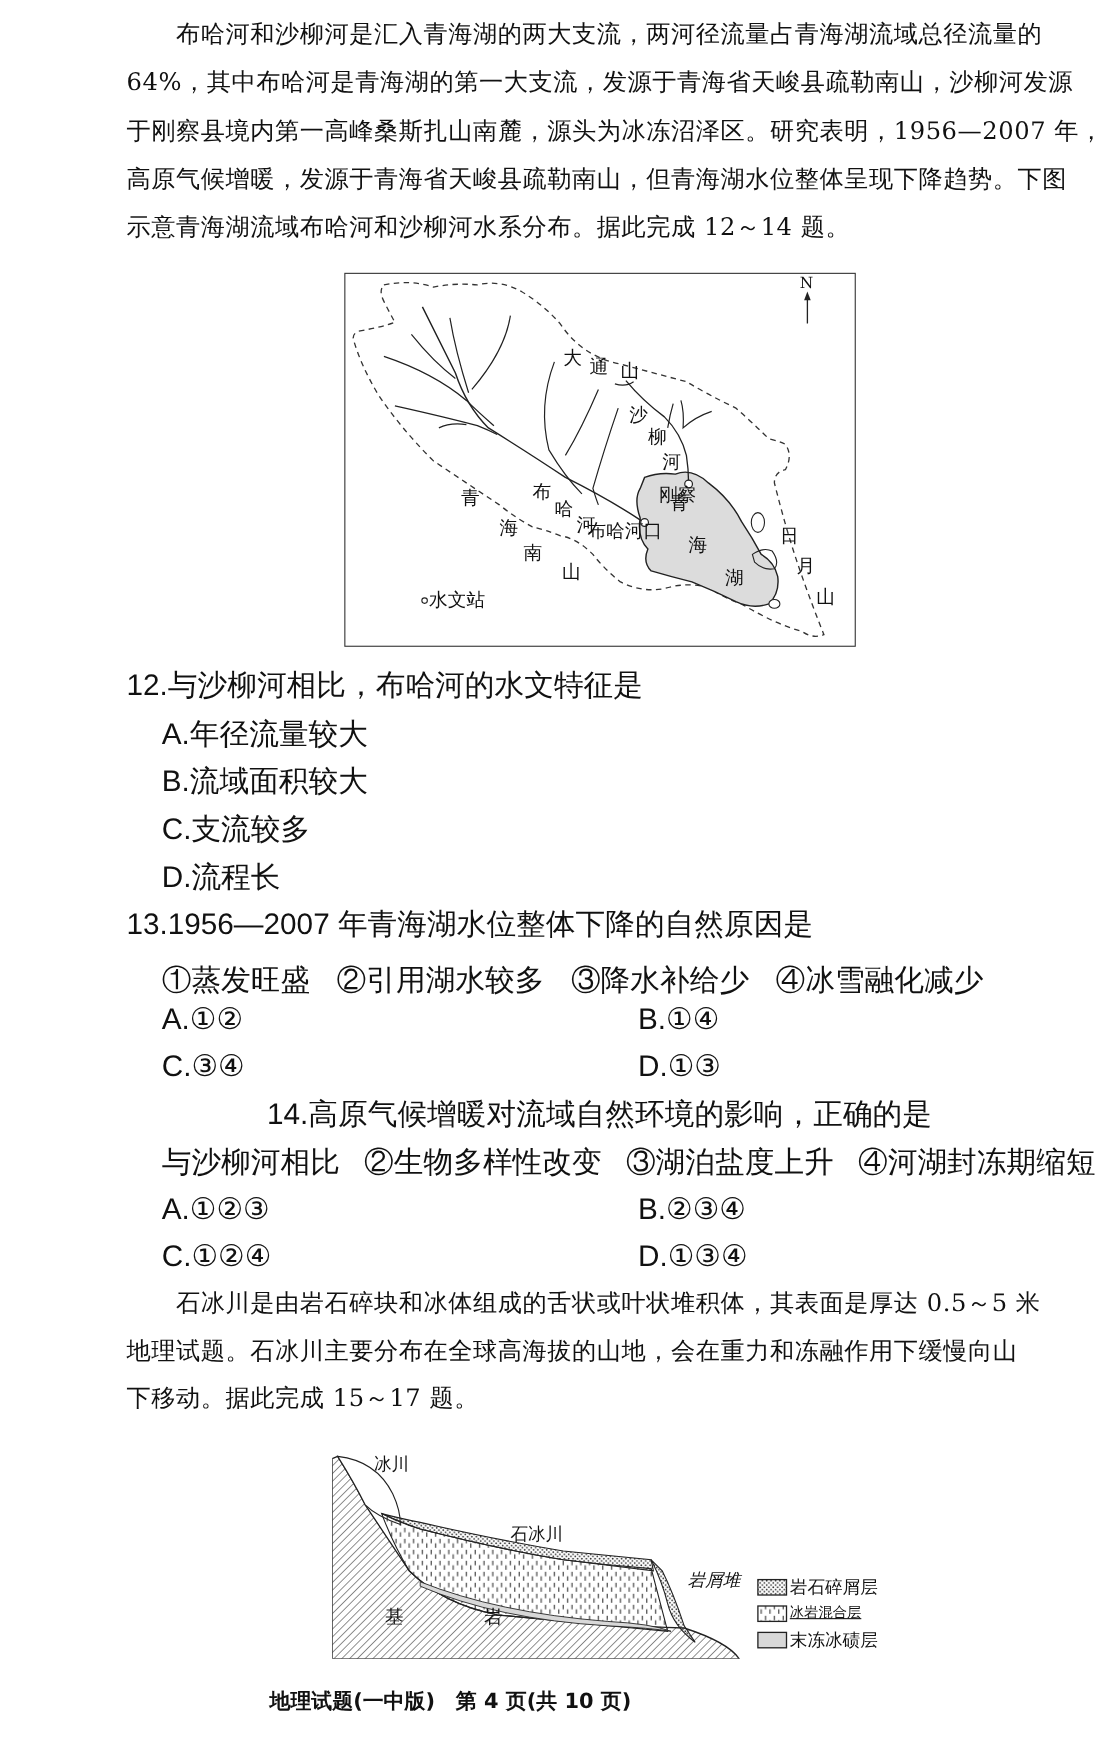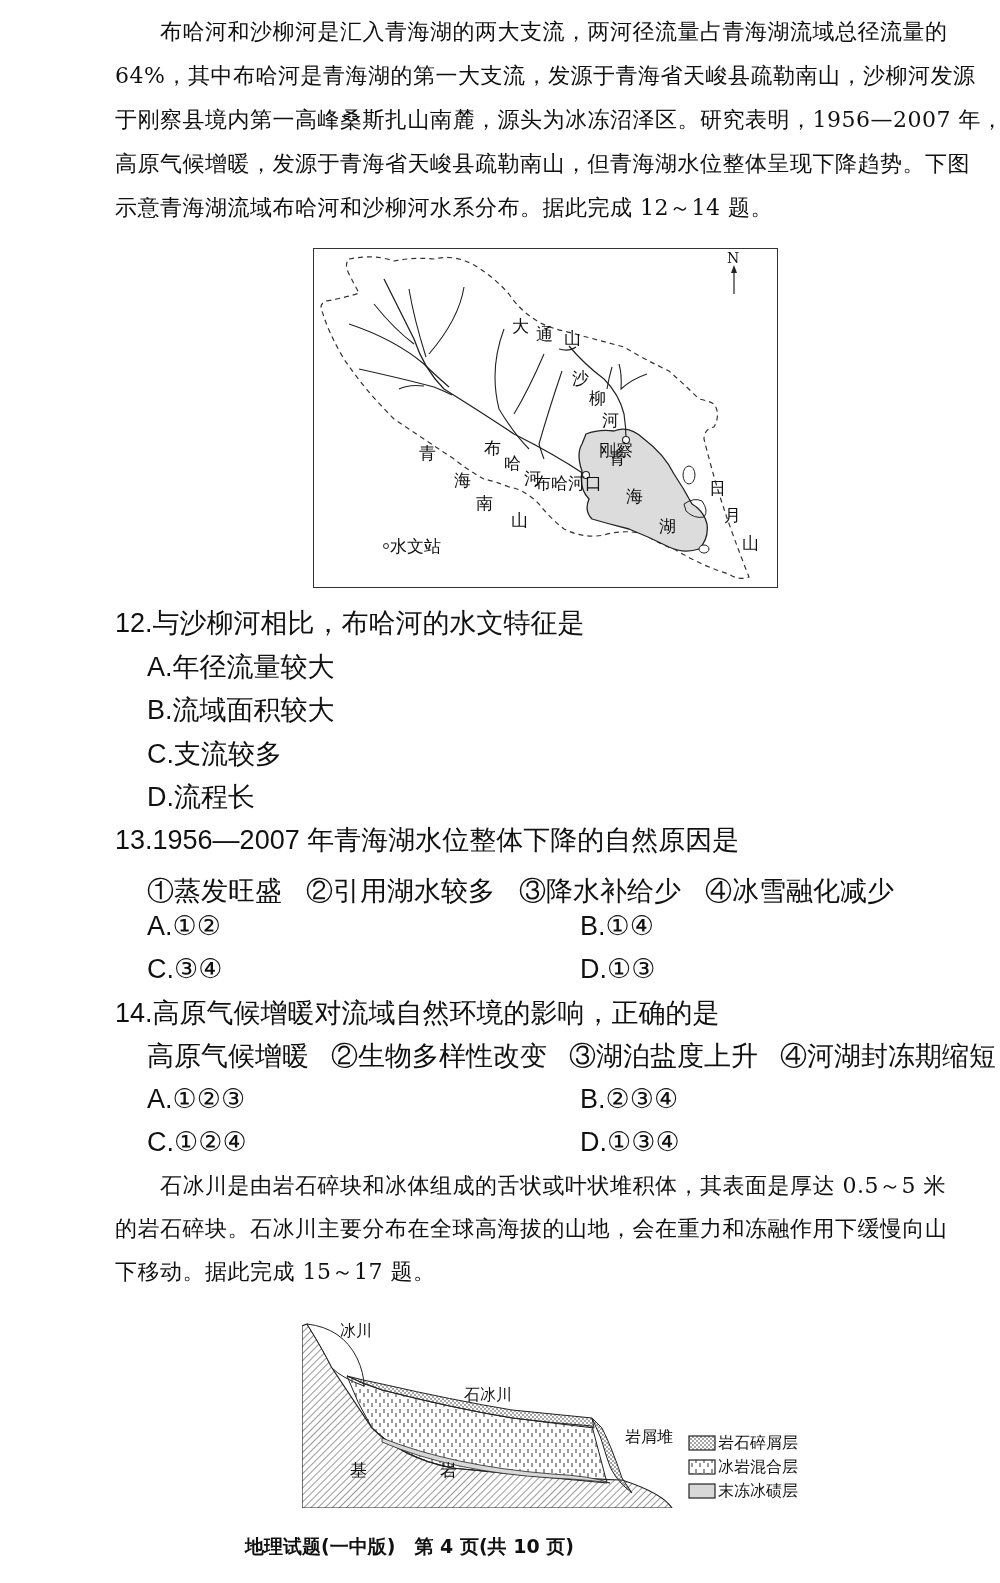--- a/index.html
+++ b/index.html
@@ -124,38 +124,38 @@
     <span>③降水补给少</span>
     <span>④冰雪融化减少</span>
   </div>
   <div class="line opt qtext" style="top:912px; width:300px;"><span>A.</span><span>①②</span></div>
   <div class="line opt2 qtext" style="top:912px; width:300px;"><span>B.</span><span>①④</span></div>
   <div class="line opt qtext" style="top:955px; width:300px;"><span>C.</span><span>③④</span></div>
   <div class="line opt2 qtext" style="top:955px; width:300px;"><span>D.</span><span>①③</span></div>
 </div>
 
 <div>
-  <div class="line para qtext" style="top:999px;">
+  <div class="line para qtext" style="top:999px;text-align:center;">
     <span>14.</span><span>高原气候增暖对流域自然环境的影响，正确的是</span>
   </div>
   <div class="line opt qtext" style="top:1042px; width:800px; display:flex; gap:22px;">
-    <span>高原气候增暖</span>
+    <span>与沙柳河相比</span>
     <span>②生物多样性改变</span>
     <span>③湖泊盐度上升</span>
     <span>④河湖封冻期缩短</span>
   </div>
   <div class="line opt qtext" style="top:1085px; width:300px;"><span>A.</span><span>①②③</span></div>
   <div class="line opt2 qtext" style="top:1085px; width:300px;"><span>B.</span><span>②③④</span></div>
   <div class="line opt qtext" style="top:1128px; width:300px;"><span>C.</span><span>①②④</span></div>
   <div class="line opt2 qtext" style="top:1128px; width:300px;"><span>D.</span><span>①③④</span></div>
 </div>
 
 <div>
   <div class="line indent" style="top:1172px;">石冰川是由岩石碎块和冰体组成的舌状或叶状堆积体，其表面是厚达 0.5～5 米</div>
-  <div class="line para" style="top:1215px;">的岩石碎块。石冰川主要分布在全球高海拔的山地，会在重力和冻融作用下缓慢向山</div>
+  <div class="line para" style="top:1215px;">地理试题。石冰川主要分布在全球高海拔的山地，会在重力和冻融作用下缓慢向山</div>
   <div class="line para" style="top:1258px;">下移动。据此完成 15～17 题。</div>
 </div>
 
 <div class="fig2">
   <svg width="520" height="190" viewBox="0 0 520 190">
     <defs>
       <pattern id="hatch" width="5" height="5" patternUnits="userSpaceOnUse" patternTransform="rotate(45)">
         <line x1="0" y1="0" x2="0" y2="5" stroke="#333" stroke-width="1"></line>
       </pattern>
       <pattern id="dots" width="4" height="4" patternUnits="userSpaceOnUse">
@@ -179,21 +179,21 @@
     <path d="M80,120 Q150,148 250,156 Q290,158 308,165 Q290,162 250,160 Q150,154 80,124 Z" fill="#d8d8d8" stroke="#222" stroke-width="0.8"></path>
 
     <path d="M290,100 Q300,120 305,140 Q310,160 330,175 L320,160 Q310,130 300,110 Z" fill="url(#dots)" stroke="#222" stroke-width="1"></path>
 
     <rect x="387" y="118" width="26" height="14" fill="url(#dots)" stroke="#222" stroke-width="1.2"></rect>
     <rect x="387" y="142" width="26" height="14" fill="url(#icerock)" stroke="#222" stroke-width="1.2"></rect>
     <rect x="387" y="166" width="26" height="14" fill="#d8d8d8" stroke="#222" stroke-width="1.2"></rect>
   </svg>
   <span class="maplabel" style="left:38px; top:4px; font-size:16px;">冰川</span>
   <span class="maplabel" style="left:162px; top:68px; font-size:16px;">石冰川</span>
-  <span class="maplabel" style="left:323px; top:110px; font-size:16px;">岩屑堆</span>
+  <span class="maplabel" style="left:323px; top:110px; font-size:16px;font-style:italic;">岩屑堆</span>
   <span class="maplabel" style="left:48px; top:143px; font-size:17px;">基</span>
   <span class="maplabel" style="left:138px; top:143px; font-size:17px;">岩</span>
   <span class="maplabel" style="left:416px; top:116px; font-size:16px;">岩石碎屑层</span>
-  <span class="maplabel" style="left:416px; top:140px; font-size:16px;">冰岩混合层</span>
+  <span class="maplabel" style="left:416px; top:140px; font-size:13px;text-decoration:underline;">冰岩混合层</span>
   <span class="maplabel" style="left:416px; top:164px; font-size:16px;">末冻冰碛层</span>
 </div>
 
 <div class="footer">地理试题(一中版)　第 4 页(共 10 页)</div>
 
 </body></html>

